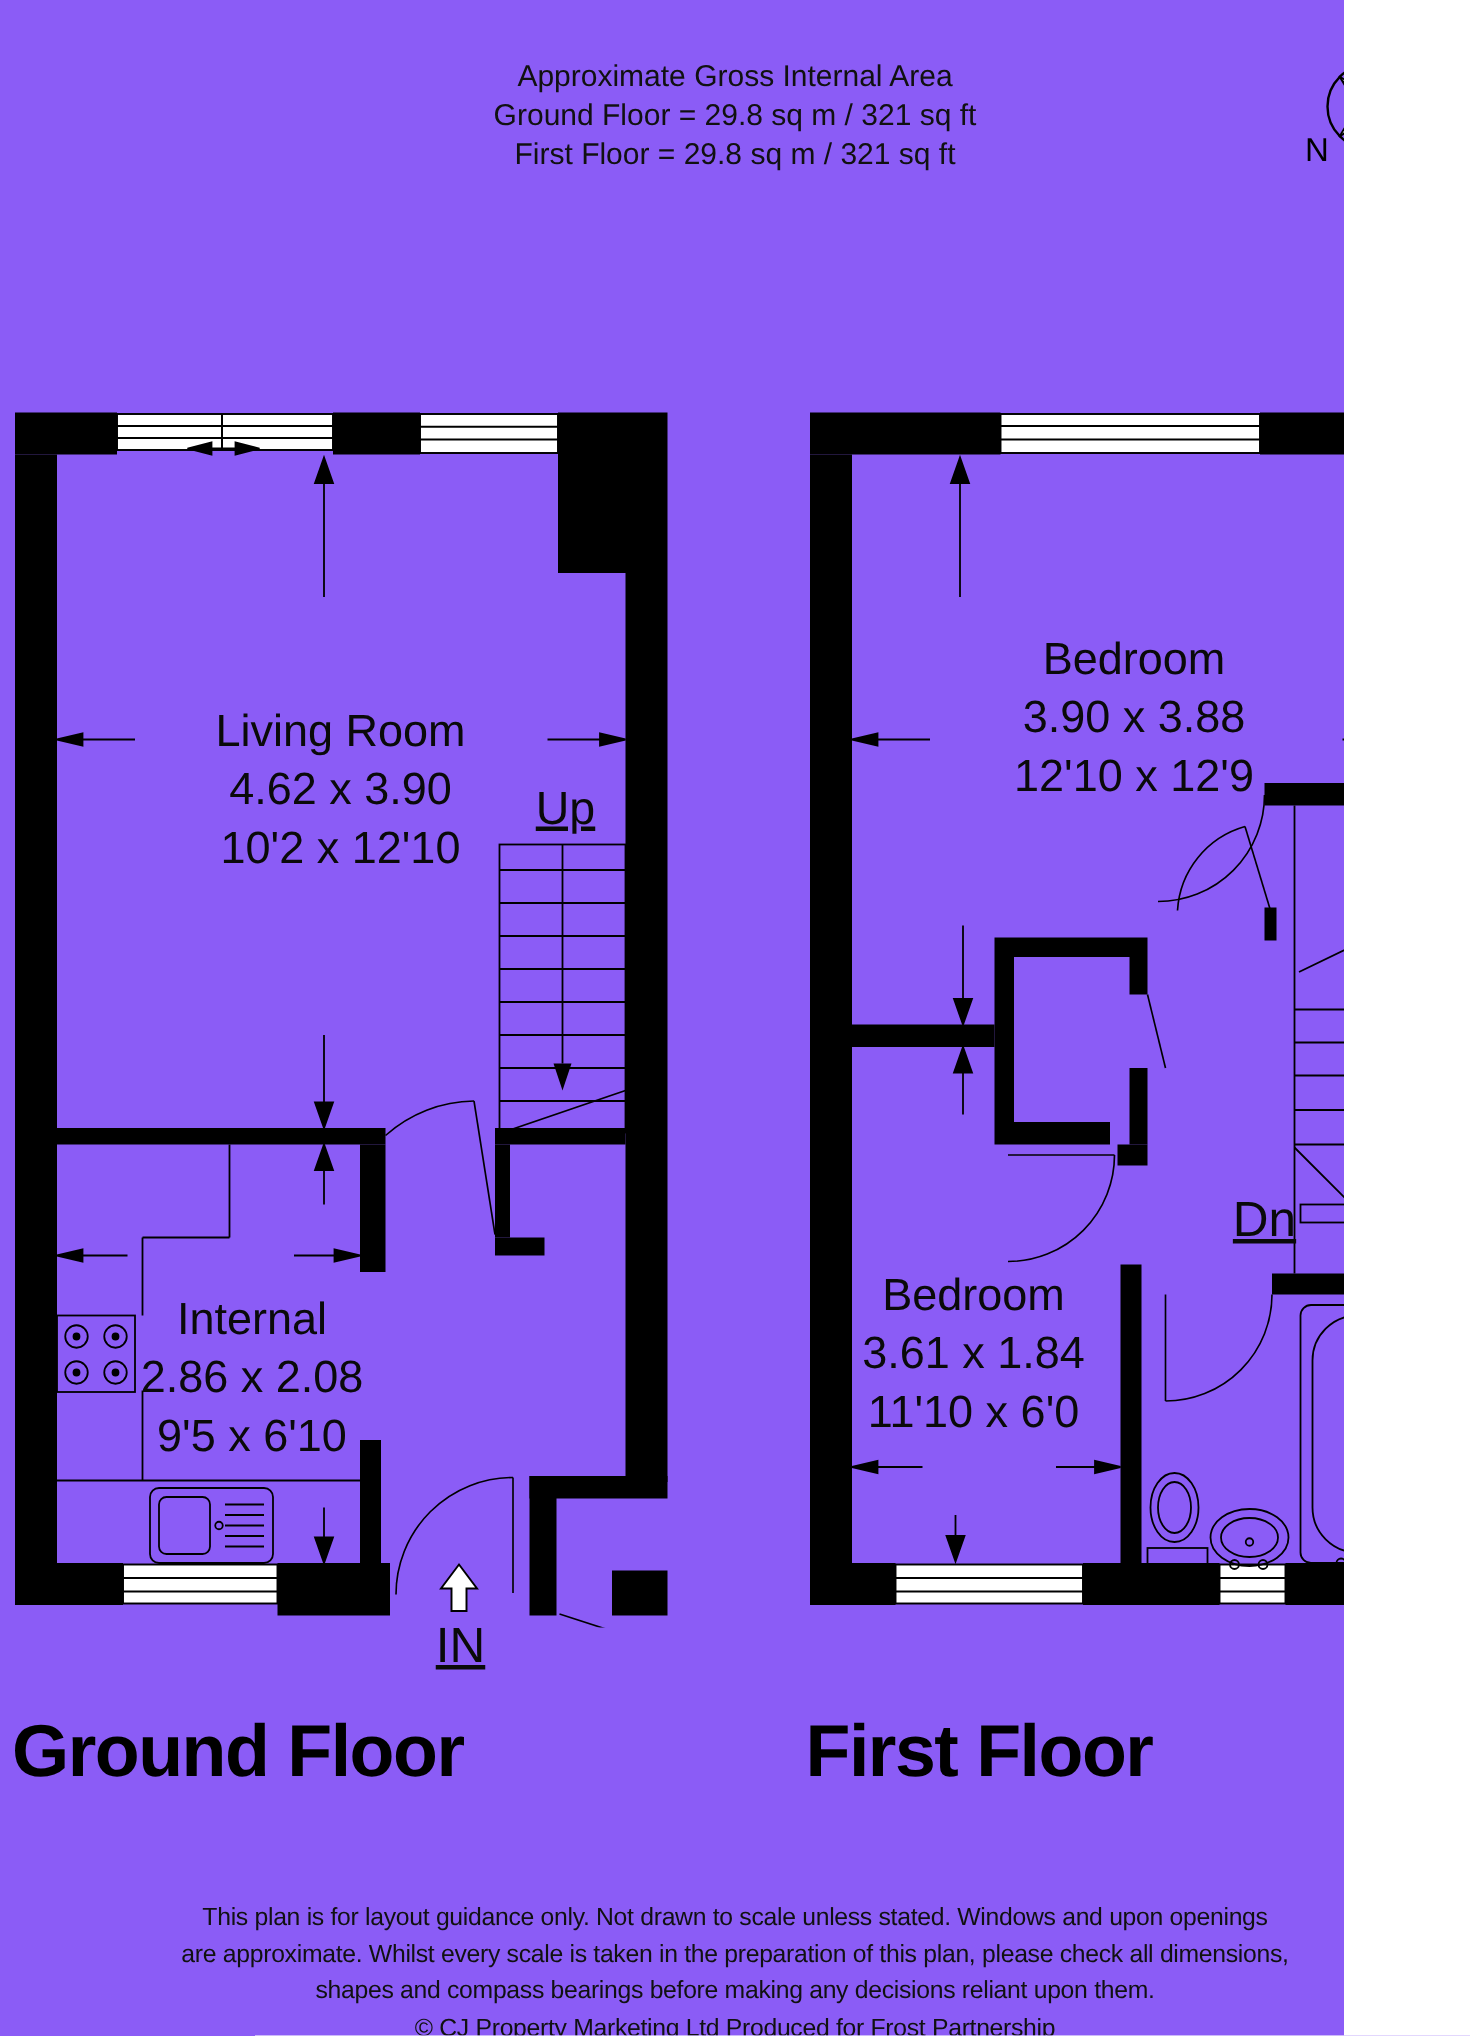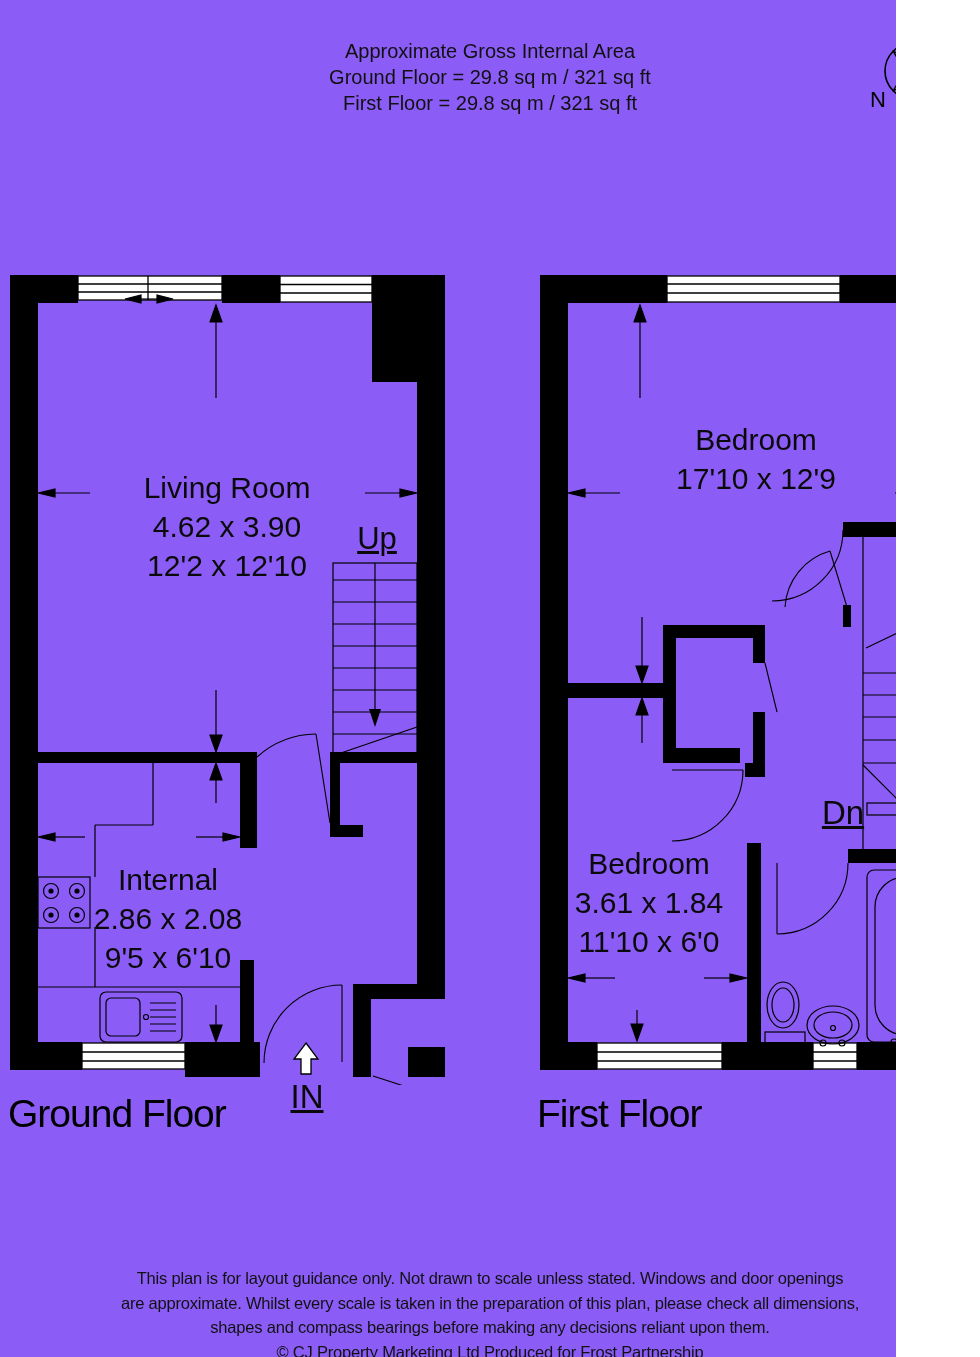--- a/index.html
+++ b/index.html
@@ -4,21 +4,21 @@
 <style>
   html,body{margin:0;padding:0;background:#ffffff;}
   .page{position:relative;width:896px;height:1357px;background:#8b5cf6;overflow:hidden;
         font-family:"Liberation Sans","DejaVu Sans",sans-serif;color:#000;}
   .hdr{position:absolute;left:0;top:38px;width:980px;text-align:center;
        font-size:20px;line-height:26px;color:#111;}
   .plan{position:absolute;}
   .lbl{position:absolute;transform:translateX(-50%);text-align:center;white-space:nowrap;color:#0a0a0a;}
   .room{font-size:30px;line-height:39px;}
   .small{font-size:31px;text-decoration:underline;}
-  .floor-title{position:absolute;font-size:39px;font-weight:normal;letter-spacing:-1px;color:#000;white-space:nowrap;}
+  .floor-title{position:absolute;font-size:49px;font-weight:bold;letter-spacing:-1px;color:#000;white-space:nowrap;margin-top:48px;}
   .ftr{position:absolute;left:0;top:1266px;width:980px;text-align:center;
        font-size:16.5px;line-height:24.5px;color:#111;letter-spacing:-0.2px;}
   svg{display:block;}
 </style>
 </head>
 <body>
 
 <div class="page">
 
   <div class="hdr">
@@ -216,44 +216,45 @@
       <path d="M184,713 H211" fill="none"></path>
         <polygon points="227,713 210,709 210,717"></polygon>
       <path d="M117,745 V759" fill="none"></path>
         <polygon points="117,776 111,759 123,759"></polygon>
     </g>
   </svg>
 
   <div class="lbl room" style="left:227px;top:468px">
     <div>Living Room</div>
     <div>4.62 x 3.90</div>
-    <div>12'2 x 12'10</div>
+    <div>10'2 x 12'10</div>
   </div>
   <div class="lbl room" style="left:168px;top:860px">
     <div>Internal</div>
     <div>2.86 x 2.08</div>
     <div>9'5 x 6'10</div>
   </div>
   <div class="lbl small" style="left:377px;top:521px">Up</div>
   <div class="lbl small" style="left:307px;top:1078px;font-size:33px">IN</div>
 
   <div class="lbl room" style="left:756px;top:420px">
     <div>Bedroom</div>
-    <div>17'10 x 12'9</div>
+    <div>3.90 x 3.88</div>
+    <div>12'10 x 12'9</div>
   </div>
   <div class="lbl room" style="left:649px;top:844px">
     <div>Bedroom</div>
     <div>3.61 x 1.84</div>
     <div>11'10 x 6'0</div>
   </div>
   <div class="lbl small" style="left:843px;top:794px;font-size:33px">Dn</div>
 
   <div class="floor-title" style="left:8px;top:1092px">Ground Floor</div>
   <div class="floor-title" style="left:537px;top:1092px">First Floor</div>
 
   <div class="ftr">
-    <div>This plan is for layout guidance only. Not drawn to scale unless stated. Windows and door openings</div>
+    <div>This plan is for layout guidance only. Not drawn to scale unless stated. Windows and upon openings</div>
     <div>are approximate. Whilst every scale is taken in the preparation of this plan, please check all dimensions,</div>
     <div>shapes and compass bearings before making any decisions reliant upon them.</div>
     <div>© CJ Property Marketing Ltd Produced for Frost Partnership</div>
   </div>
 
 </div>
 
 </body></html>

